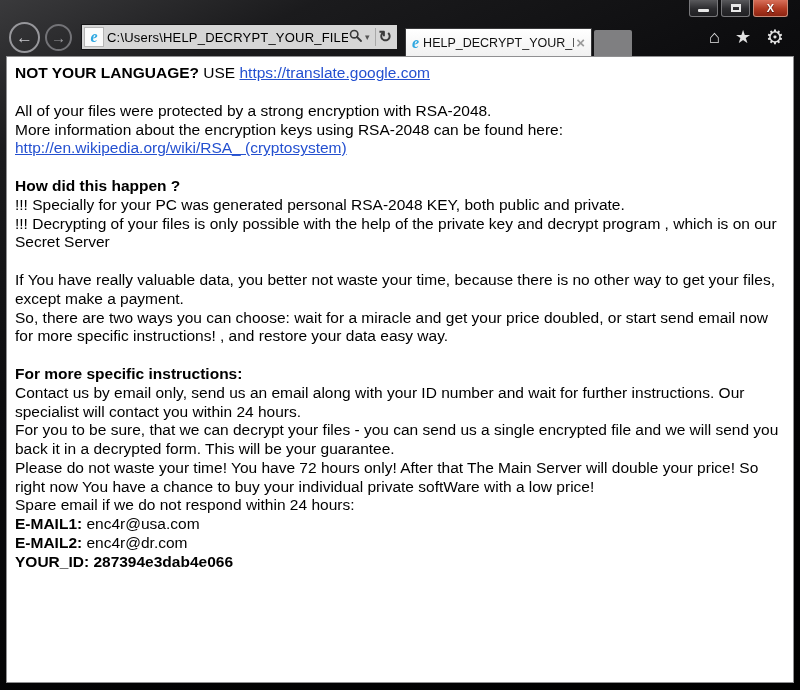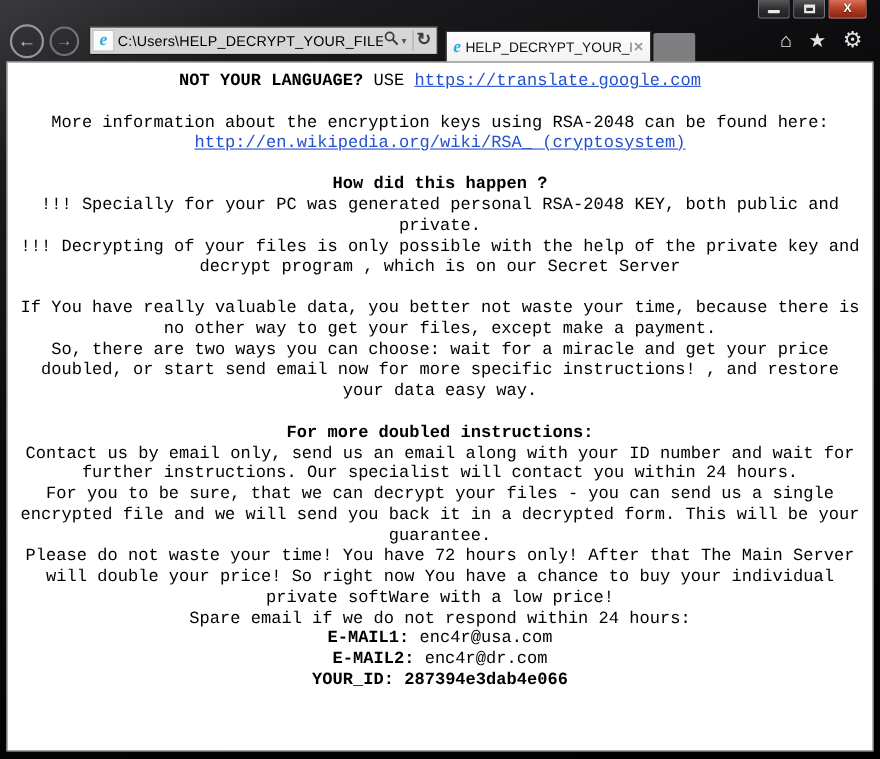--- a/index.html
+++ b/index.html
@@ -81,23 +81,23 @@
   }
   .action-glyph { font-size: 18px; line-height: 1; }
   .gear { font-size: 20px; }
 
   
   .content-frame {
     position: absolute; left: 6px; right: 6px; top: 56px; bottom: 7px;
     background: #fff; border: 1px solid #909092; overflow: hidden;
   }
   .page {
-    font-family: Liberation Mono, monospace;
+    font-family: Liberation Sans, sans-serif;
     font-size: 15.5px; line-height: 1.21; color: #000;
-    text-align: center; padding: 7px 8px;
+    padding: 7px 8px;
   }
   .page a { color: #2450d0; text-decoration: underline; }
   .spacer { height: 19px; }
   .line { display: block; }
 </style>
 </head>
 <body>
 
 <div class="window">
 
@@ -157,39 +157,40 @@
     <div class="page">
 
       <div class="line">
         <b>NOT YOUR LANGUAGE?</b>
         <span>USE</span>
         <a href="#">https://translate.google.com</a>
       </div>
 
       <div class="spacer"></div>
 
+      <div class="line">All of your files were protected by a strong encryption with RSA-2048.</div>
       <div class="line">
         <span>More information about the encryption keys using RSA-2048 can be found here:</span>
         <a href="#">http://en.wikipedia.org/wiki/RSA_ (cryptosystem)</a>
       </div>
 
       <div class="spacer"></div>
 
       <div class="line"><b>How did this happen ?</b></div>
       <div class="line">!!! Specially for your PC was generated personal RSA-2048 KEY, both public and private.</div>
       <div class="line">!!! Decrypting of your files is only possible with the help of the private key and decrypt program , which is on our Secret Server</div>
 
       <div class="spacer"></div>
 
       <div class="line">If You have really valuable data, you better not waste your time, because there is no other way to get your files, except make a payment.</div>
       <div class="line">So, there are two ways you can choose: wait for a miracle and get your price doubled, or start send email now for more specific instructions! , and restore your data easy way.</div>
 
       <div class="spacer"></div>
 
-      <div class="line"><b>For more doubled instructions:</b></div>
+      <div class="line"><b>For more specific instructions:</b></div>
       <div class="line">Contact us by email only, send us an email along with your ID number and wait for further instructions. Our specialist will contact you within 24 hours.</div>
       <div class="line">For you to be sure, that we can decrypt your files - you can send us a single encrypted file and we will send you back it in a decrypted form. This will be your guarantee.</div>
       <div class="line">Please do not waste your time! You have 72 hours only! After that The Main Server will double your price! So right now You have a chance to buy your individual private softWare with a low price!</div>
 
       <div class="line">Spare email if we do not respond within 24 hours:</div>
       <div class="line">
         <b>E-MAIL1:</b>
         <span>enc4r@usa.com</span>
       </div>
       <div class="line">

